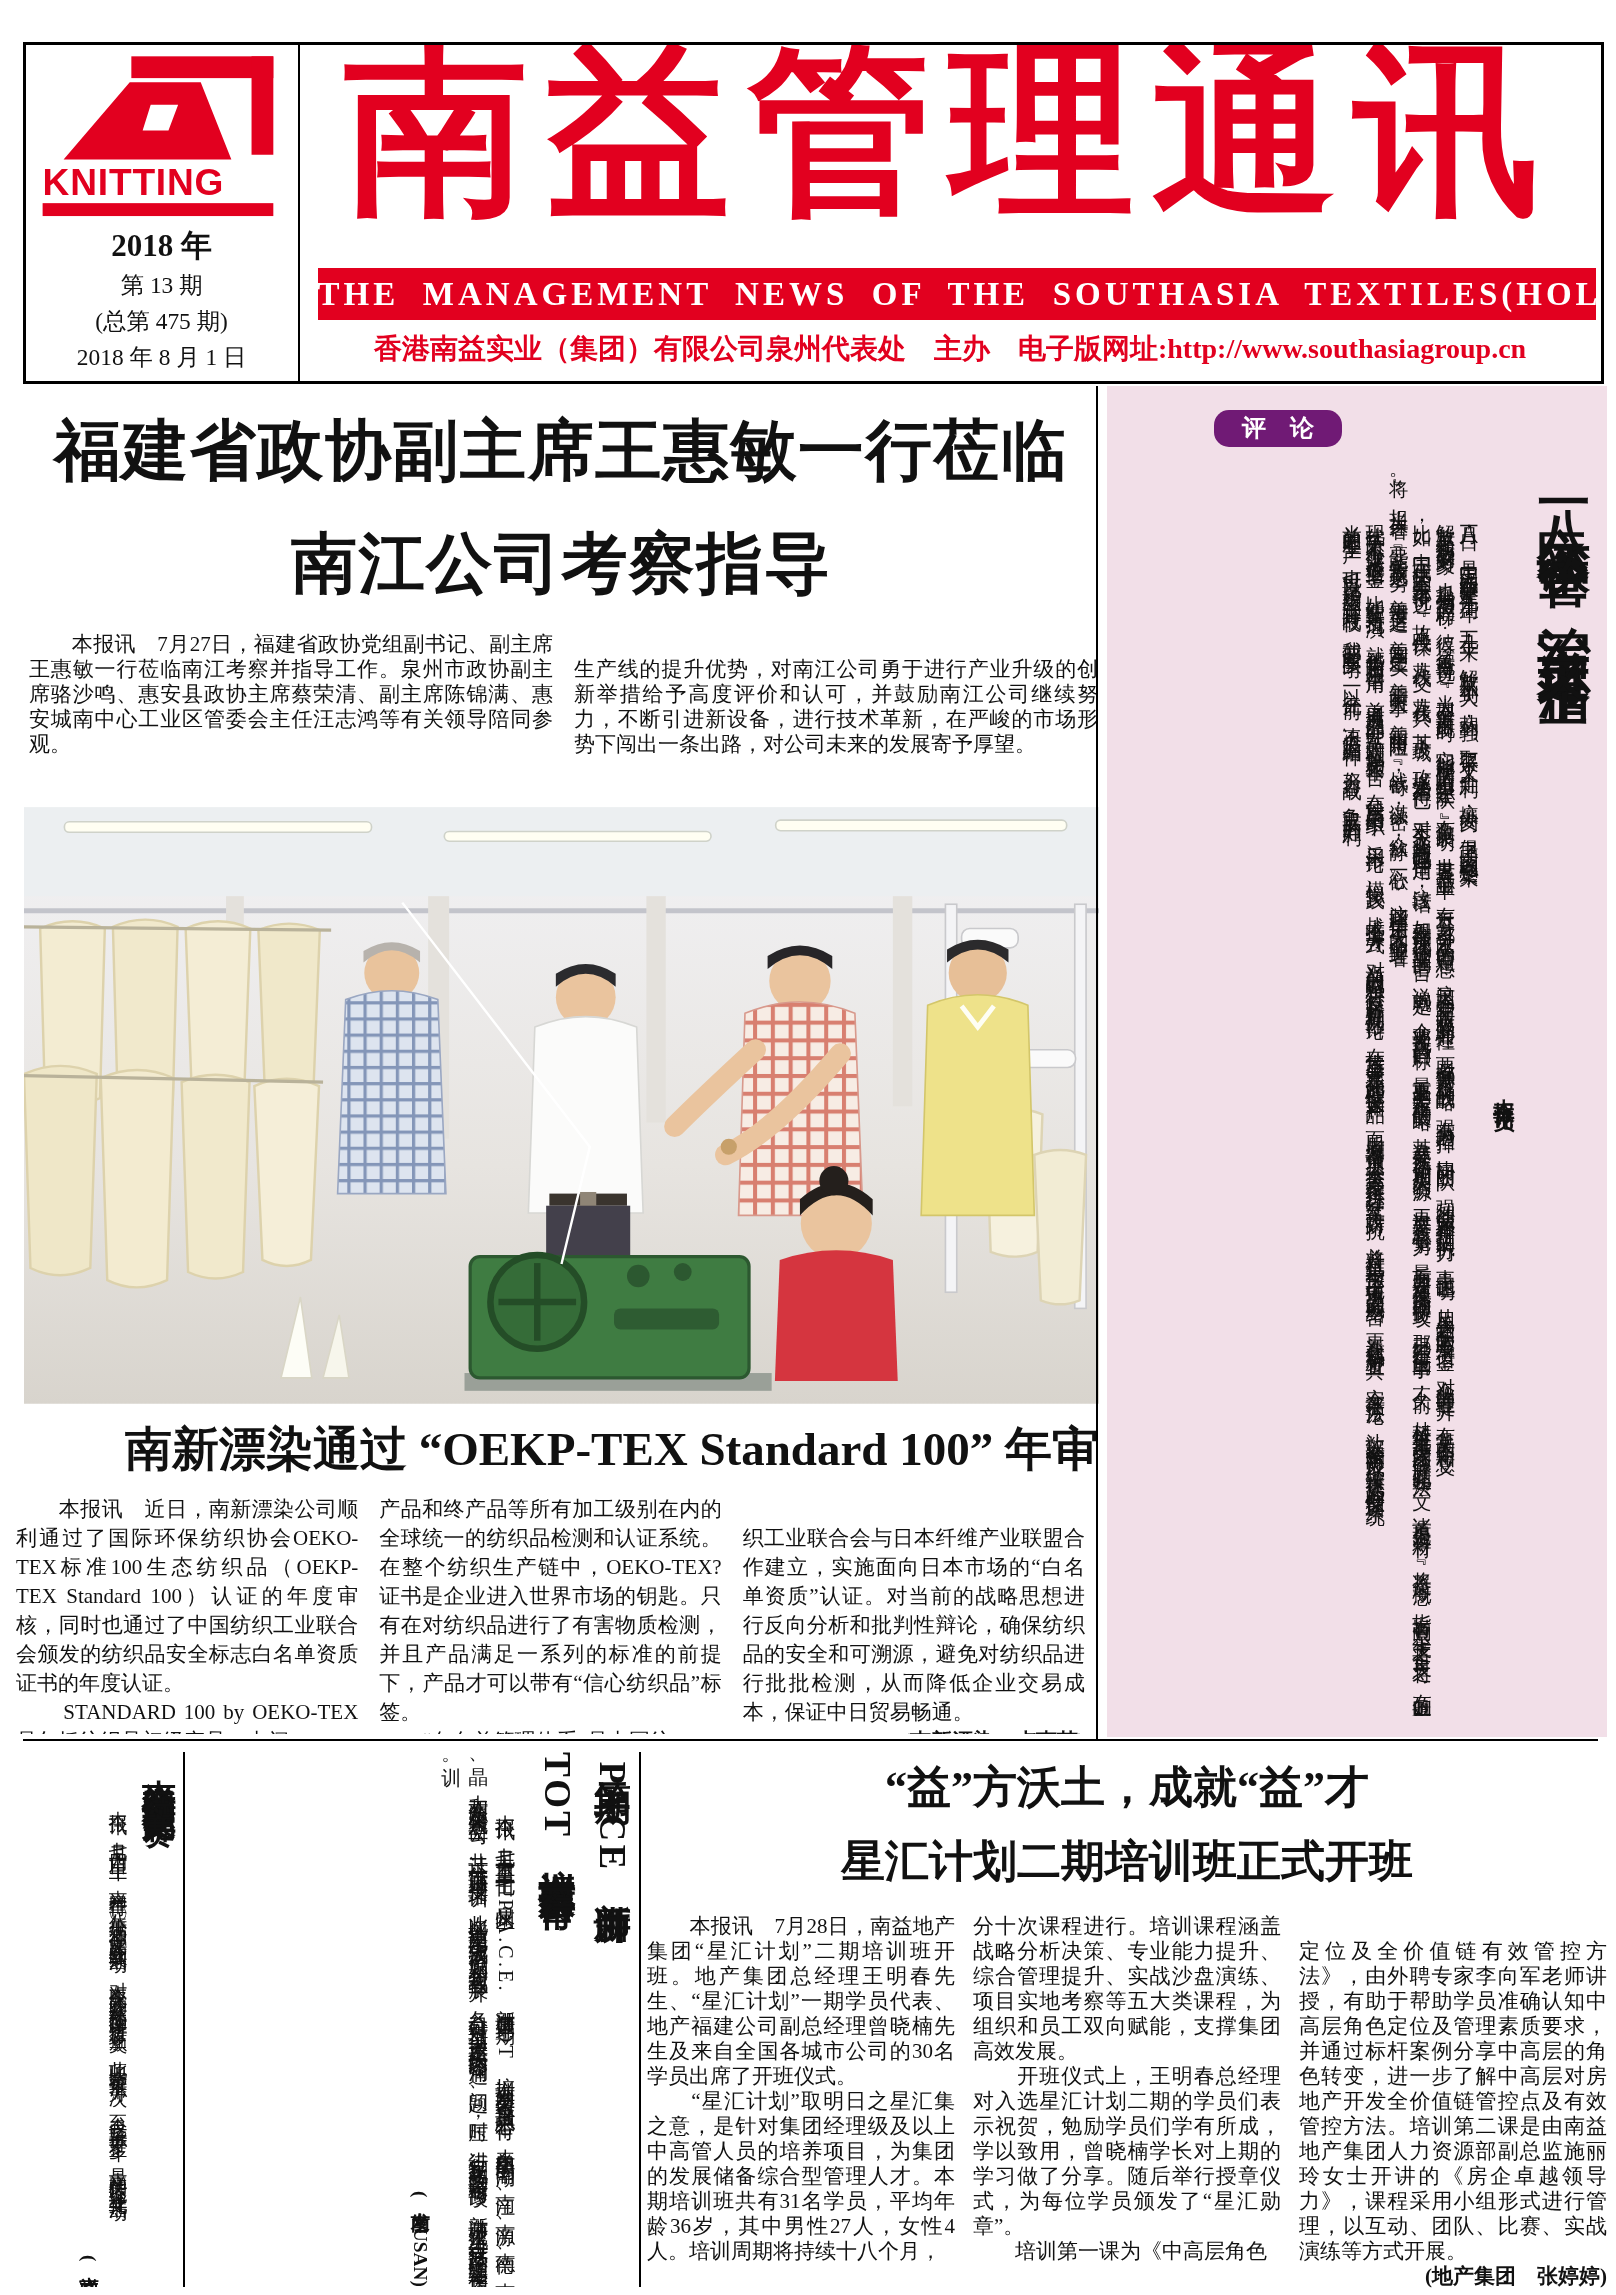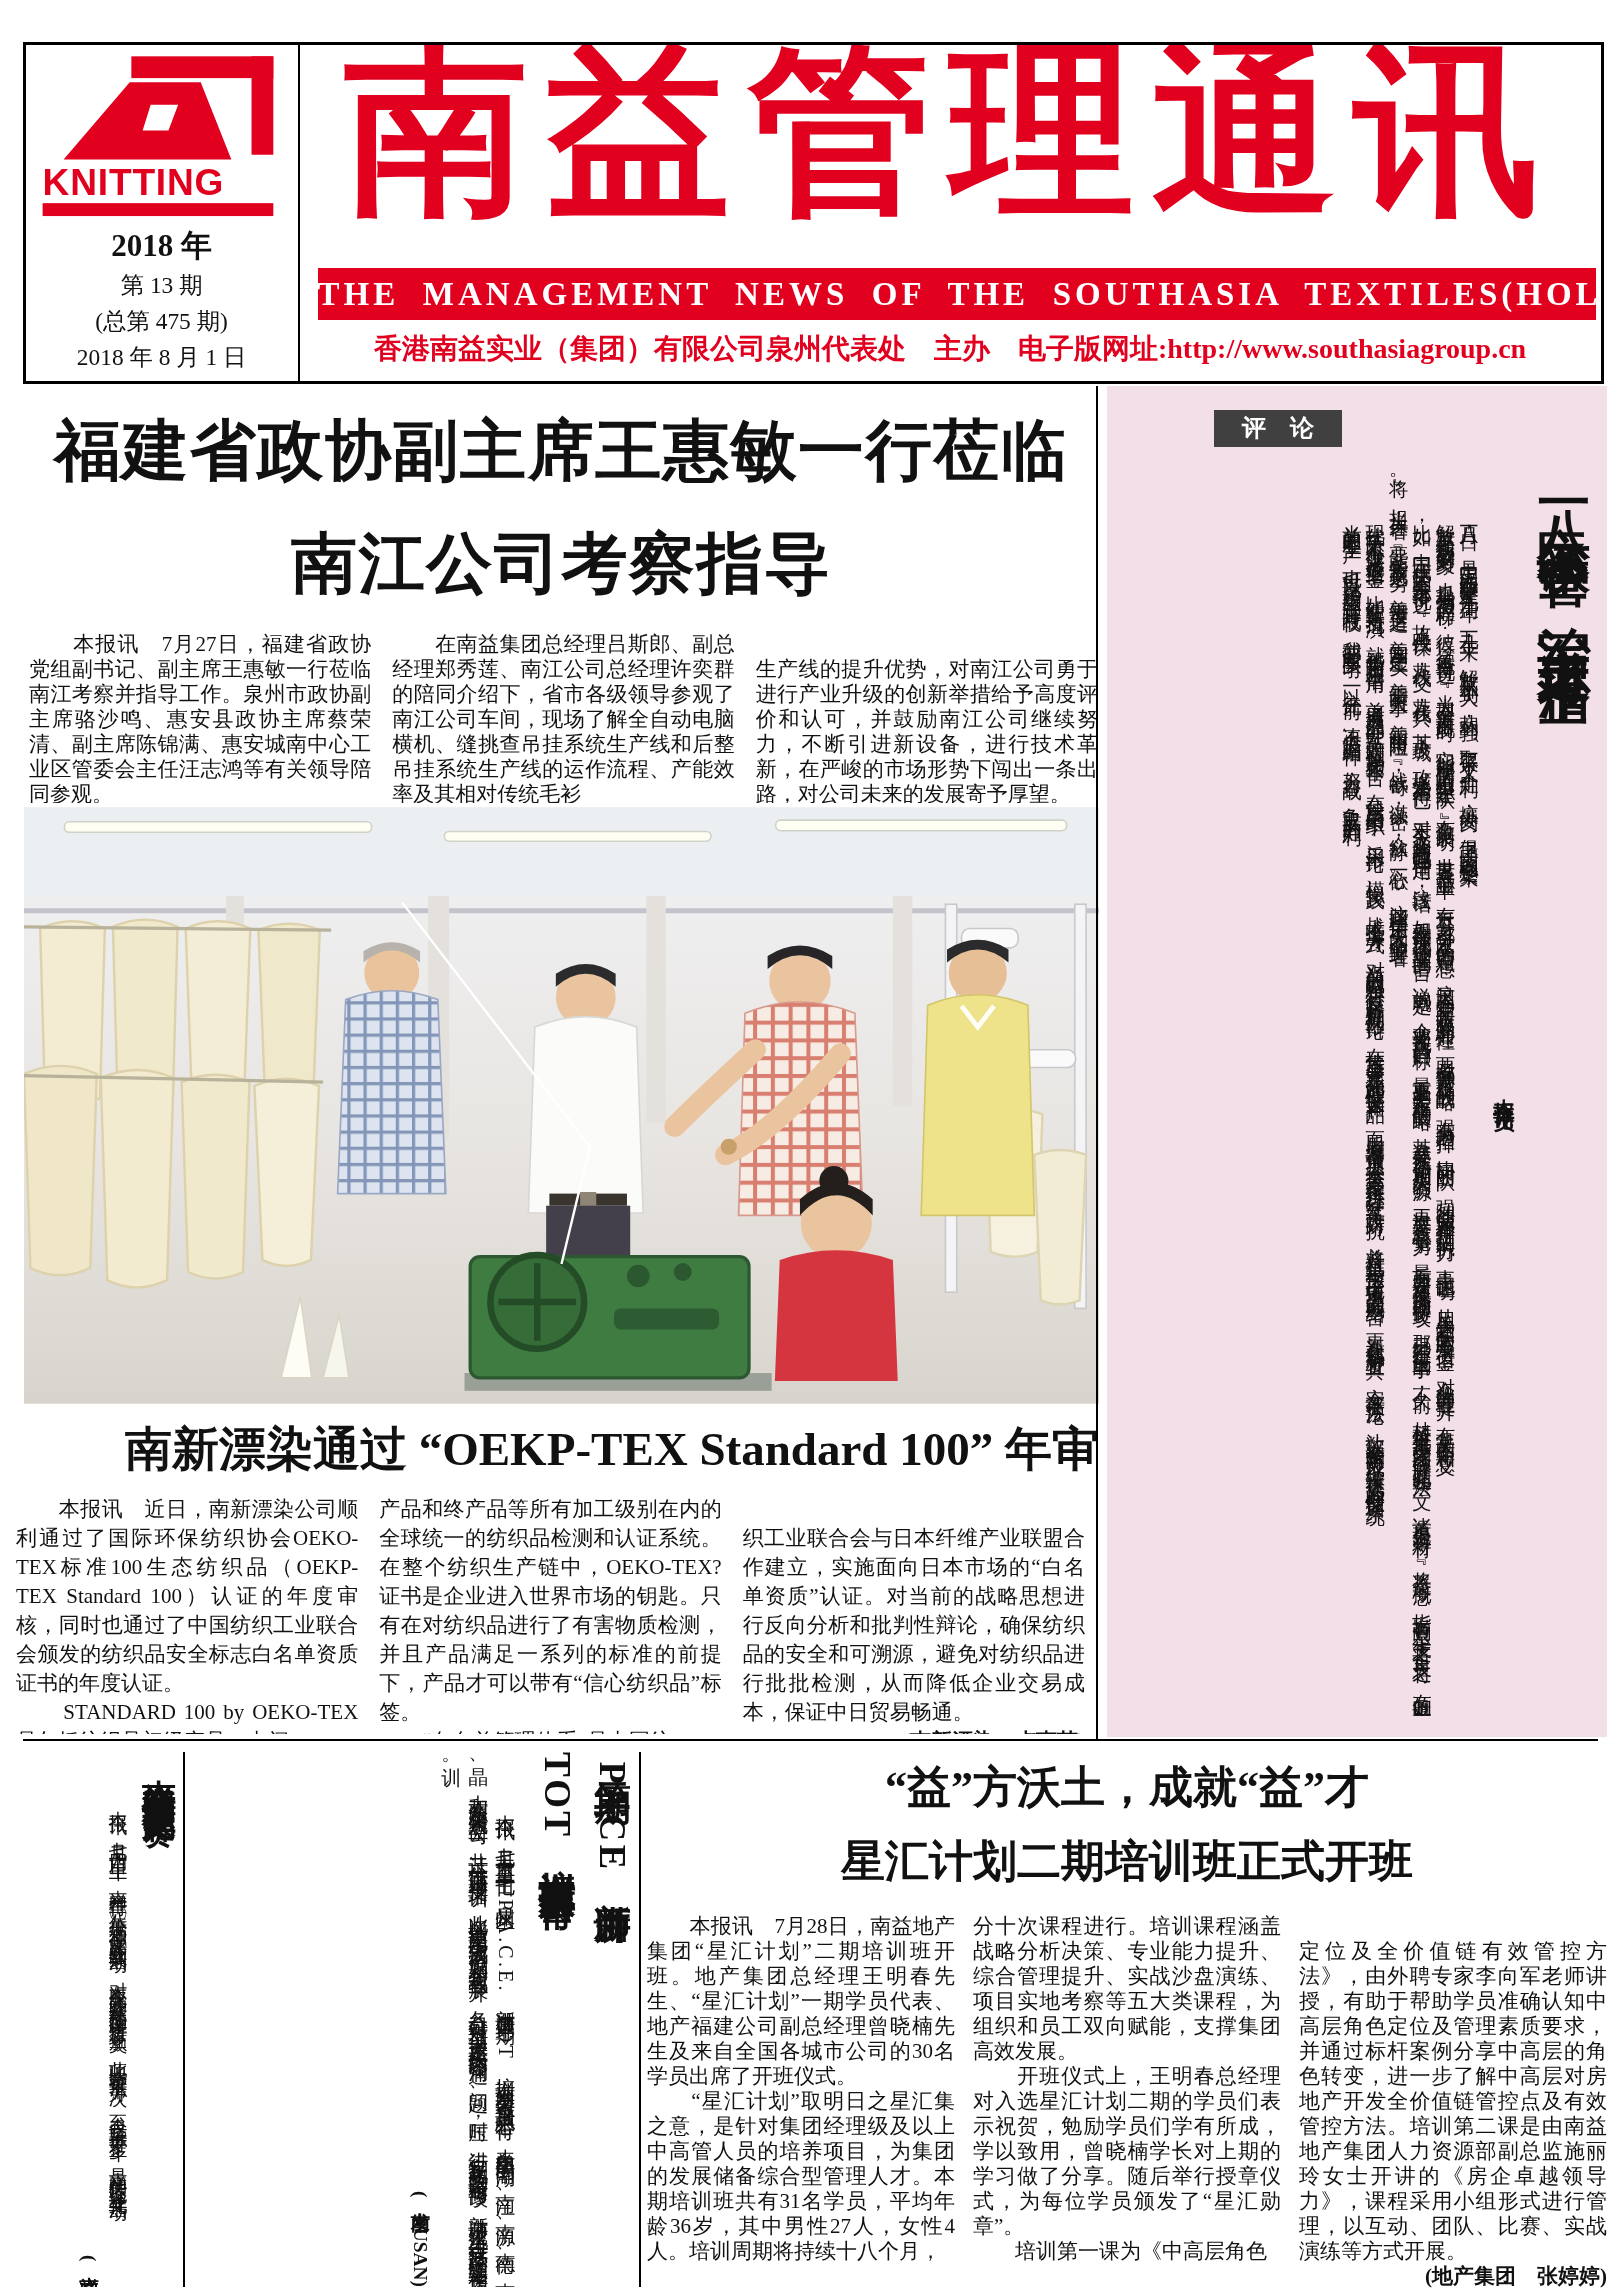--- a/index.html
+++ b/index.html
@@ -25,22 +25,22 @@
   .cols{display:flex;gap:21px;text-align:justify;}
   .lead-cols{left:29px;top:632px;width:1069px;height:171px;font-size:21px;line-height:25px;overflow:hidden;}
   .col{flex:1;position:relative;white-space:pre-line;}
   .sig{text-align:right;font-weight:bold;}
   .photo{left:24px;top:807px;width:1075px;height:597px;overflow:hidden;}
   .oeko-head{left:24px;top:1418px;width:1075px;text-align:right;font-weight:900;font-size:47px;}
   .oeko-cols{left:16px;top:1495px;width:1069px;height:239px;font-size:21px;line-height:29px;overflow:hidden;}
   
   .vrule{background:#000;width:2.4px;}
   .comment-box{left:1107px;top:386px;width:500px;height:1351px;background:#f2dfe8;overflow:hidden;}
-  .badge{position:absolute;left:107px;top:24px;width:128px;height:37px;background:#404040;
-      color:#fff;font-size:24px;font-weight:bold;text-align:center;line-height:37px;}
+  .badge{position:absolute;left:107px;top:24px;width:128px;height:37px;background:#701a75;
+      color:#fff;font-size:24px;font-weight:bold;text-align:center;line-height:37px;border-radius:15px;}
   .vflow{position:absolute;top:78px;bottom:21px;left:11.3px;right:9.7px;
       writing-mode:vertical-rl;text-orientation:mixed;overflow:hidden;}
   .vtitle{font-size:53px;font-weight:900;letter-spacing:8px;line-height:1.25;
       padding-top:3.2px;margin-left:13px;}
   .vbyline{font-size:21px;font-weight:bold;text-align:center;margin-left:9.7px;letter-spacing:3.2px;}
   .vflow p{margin:0;font-size:19.4px;letter-spacing:3.2px;line-height:23.4px;}
   
   .hline{left:22.6px;top:1739px;width:1575px;height:2.4px;background:#000;}
   .vblock{writing-mode:vertical-rl;text-orientation:mixed;overflow:hidden;}
   .nanxiang{left:22.6px;top:1752px;width:158px;height:535px;}
@@ -84,21 +84,20 @@
   </div>
 </div>
 
 <div class="abs headline">
   <div>福建省政协副主席王惠敏一行莅临</div>
   <div>南江公司考察指导</div>
 </div>
 
 <div class="abs cols lead-cols">
   <div class="col">　　本报讯　7月27日，福建省政协党组副书记、副主席王惠敏一行莅临南江考察并指导工作。泉州市政协副主席骆沙鸣、惠安县政协主席蔡荣清、副主席陈锦满、惠安城南中心工业区管委会主任汪志鸿等有关领导陪同参观。</div>
-  <div class="col">　　在南益集团总经理吕斯郎、副总经理郑秀莲、南江公司总经理许奕群的陪同介绍下，省市各级领导参观了南江公司车间，现场了解全自动电脑横机、缝挑查吊挂系统生产线和后整吊挂系统生产线的运作流程、产能效率及其相对传统毛衫</div>
   <div class="col">
     <span>生产线的提升优势，对南江公司勇于进行产业升级的创新举措给予高度评价和认可，并鼓励南江公司继续努力，不断引进新设备，进行技术革新，在严峻的市场形势下闯出一条出路，对公司未来的发展寄予厚望。</span>
     
   </div>
 </div>
 
 <div class="abs photo">
 <svg width="1075" height="597" viewBox="0 0 1330 738">
   <defs>
     <linearGradient id="bg" x1="0" y1="0" x2="0" y2="1">

